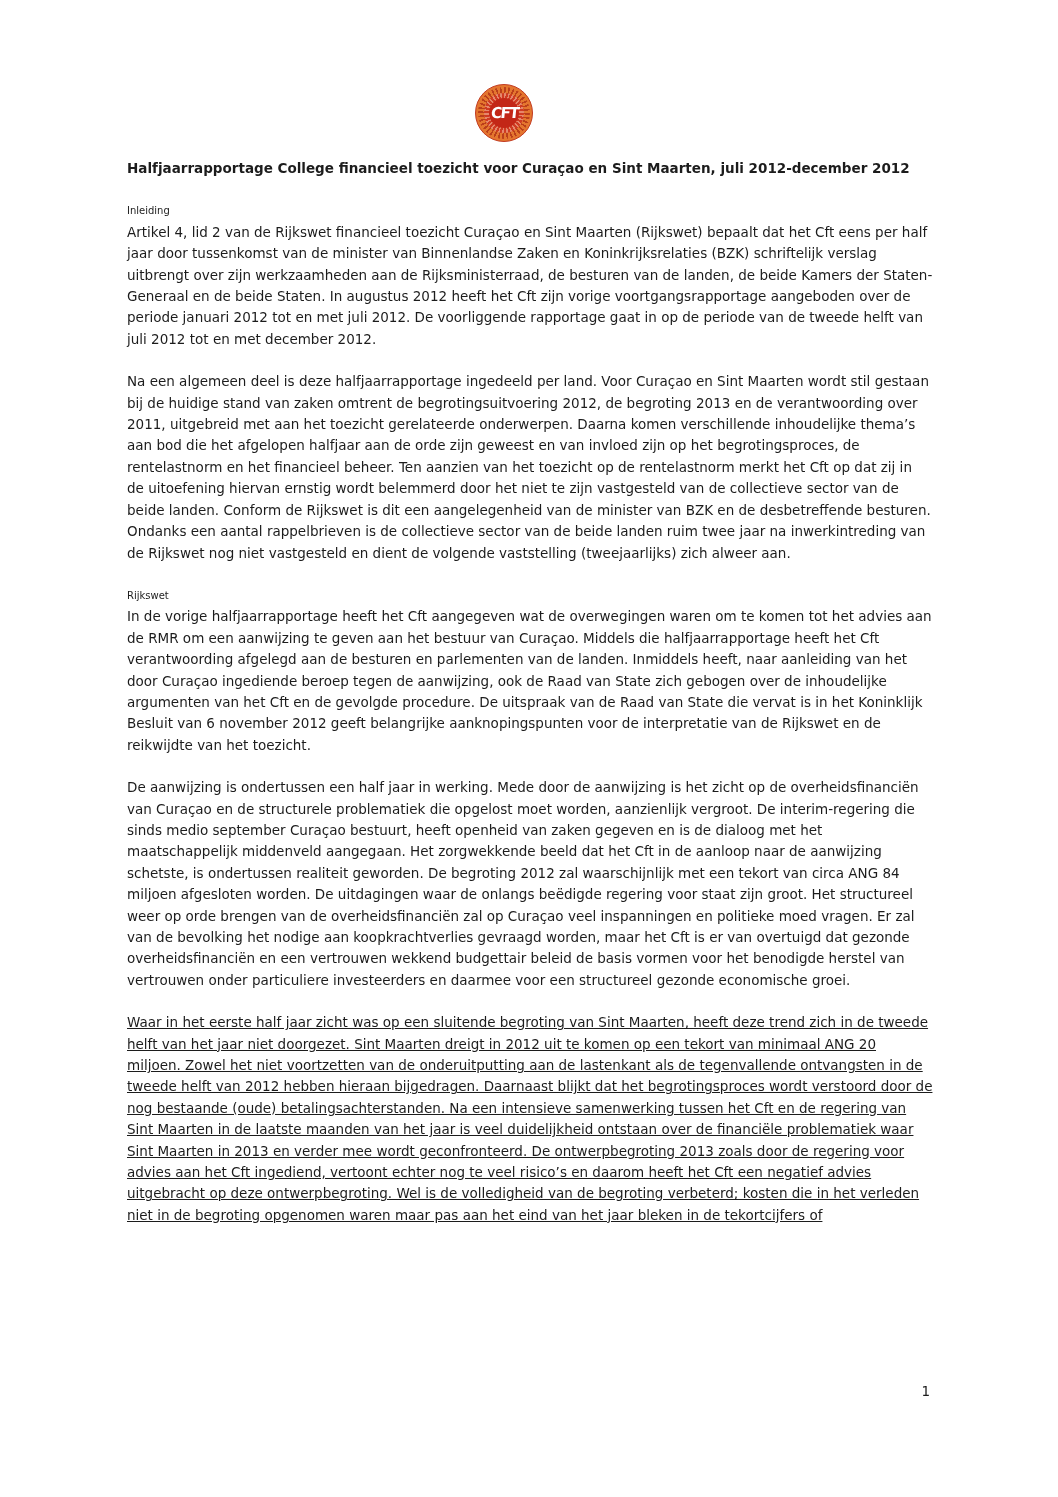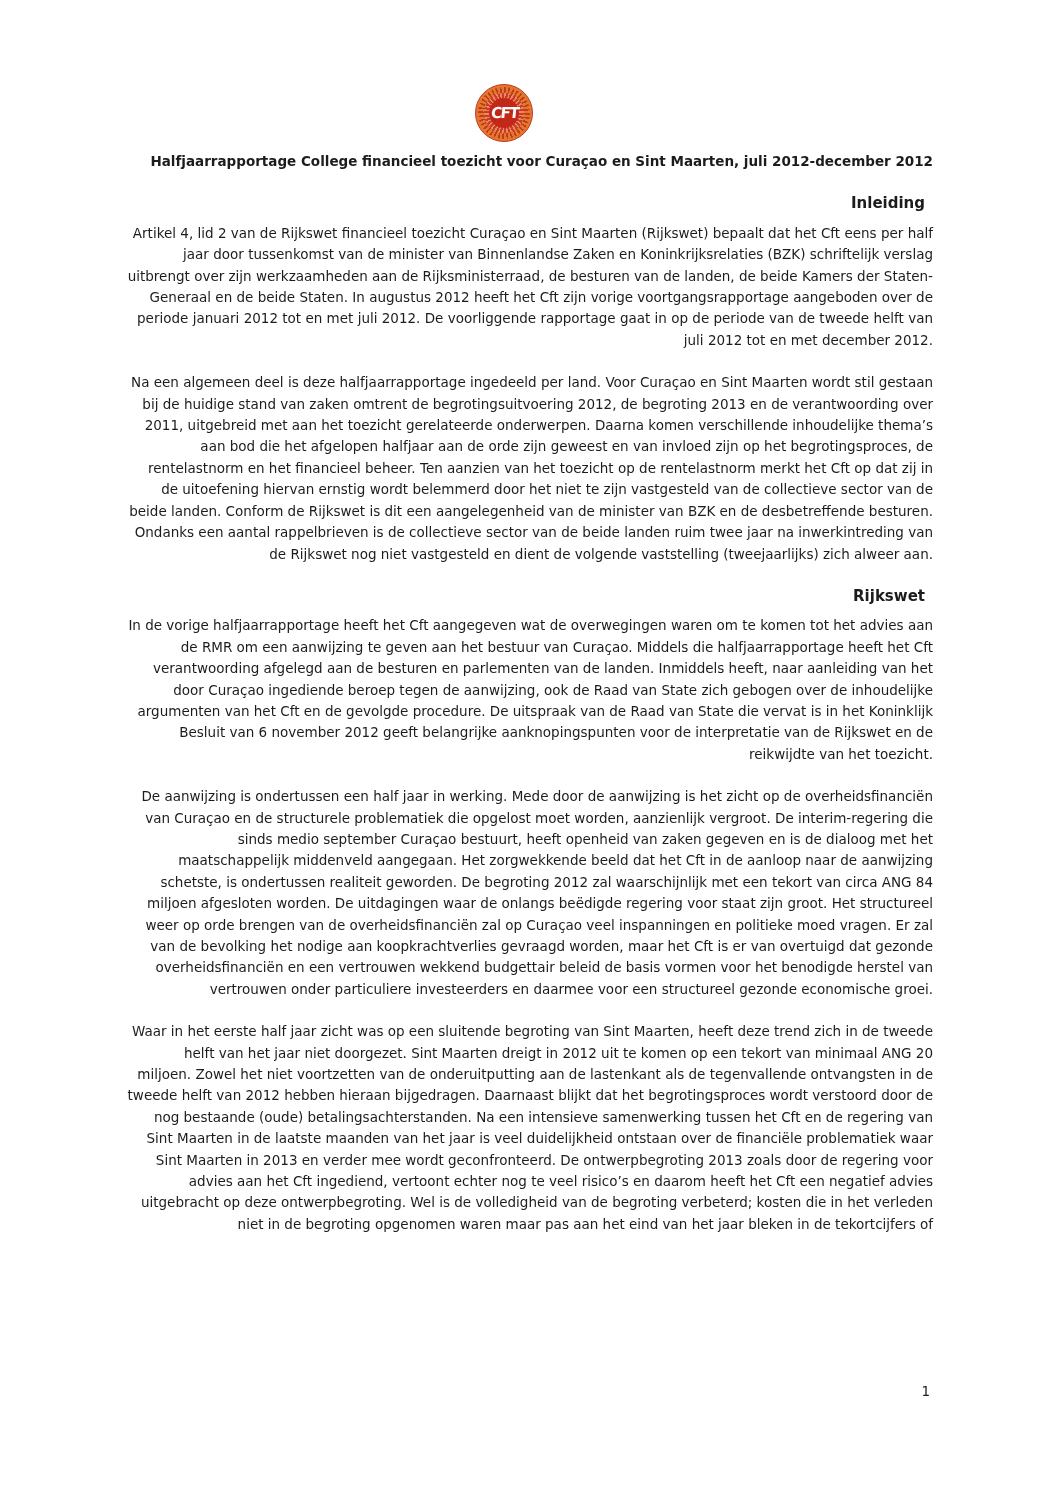--- a/index.html
+++ b/index.html
@@ -11,38 +11,38 @@
     background: #ffffff;
     font-family: "DejaVu Sans", "Liberation Sans", sans-serif;
     font-size: 13.5px;
     line-height: 21.4px;
     color: #1c1c1c;
     overflow: hidden;
   }
   .content {
     position: absolute;
     left: 127px;
-    top: 151px;
+    top: 158px;
     width: 806px;
-    text-align: right;
+    text-align: left;
   }
   .doc-title {
     font-weight: bold;
     margin: 0 0 21px 0;
   }
   .section-heading {
-    font-size: 15px;
+    font-size: 10px;
     line-height: 21.4px;
-    font-weight: bold;
-    margin: 8px;
+    font-weight: normal;
+    margin: 0;
   }
   .paragraph {
     margin: 0 0 21px 0;
   }
-  .paragraph.last { margin-bottom: 2px; }
+  .paragraph.last { margin-bottom: 2px; text-decoration: underline; }
 
   
   .logo {
     position: absolute;
     left: 475px;
     top: 84px;
     width: 58px;
     height: 58px;
   }
   .logo-ring {

